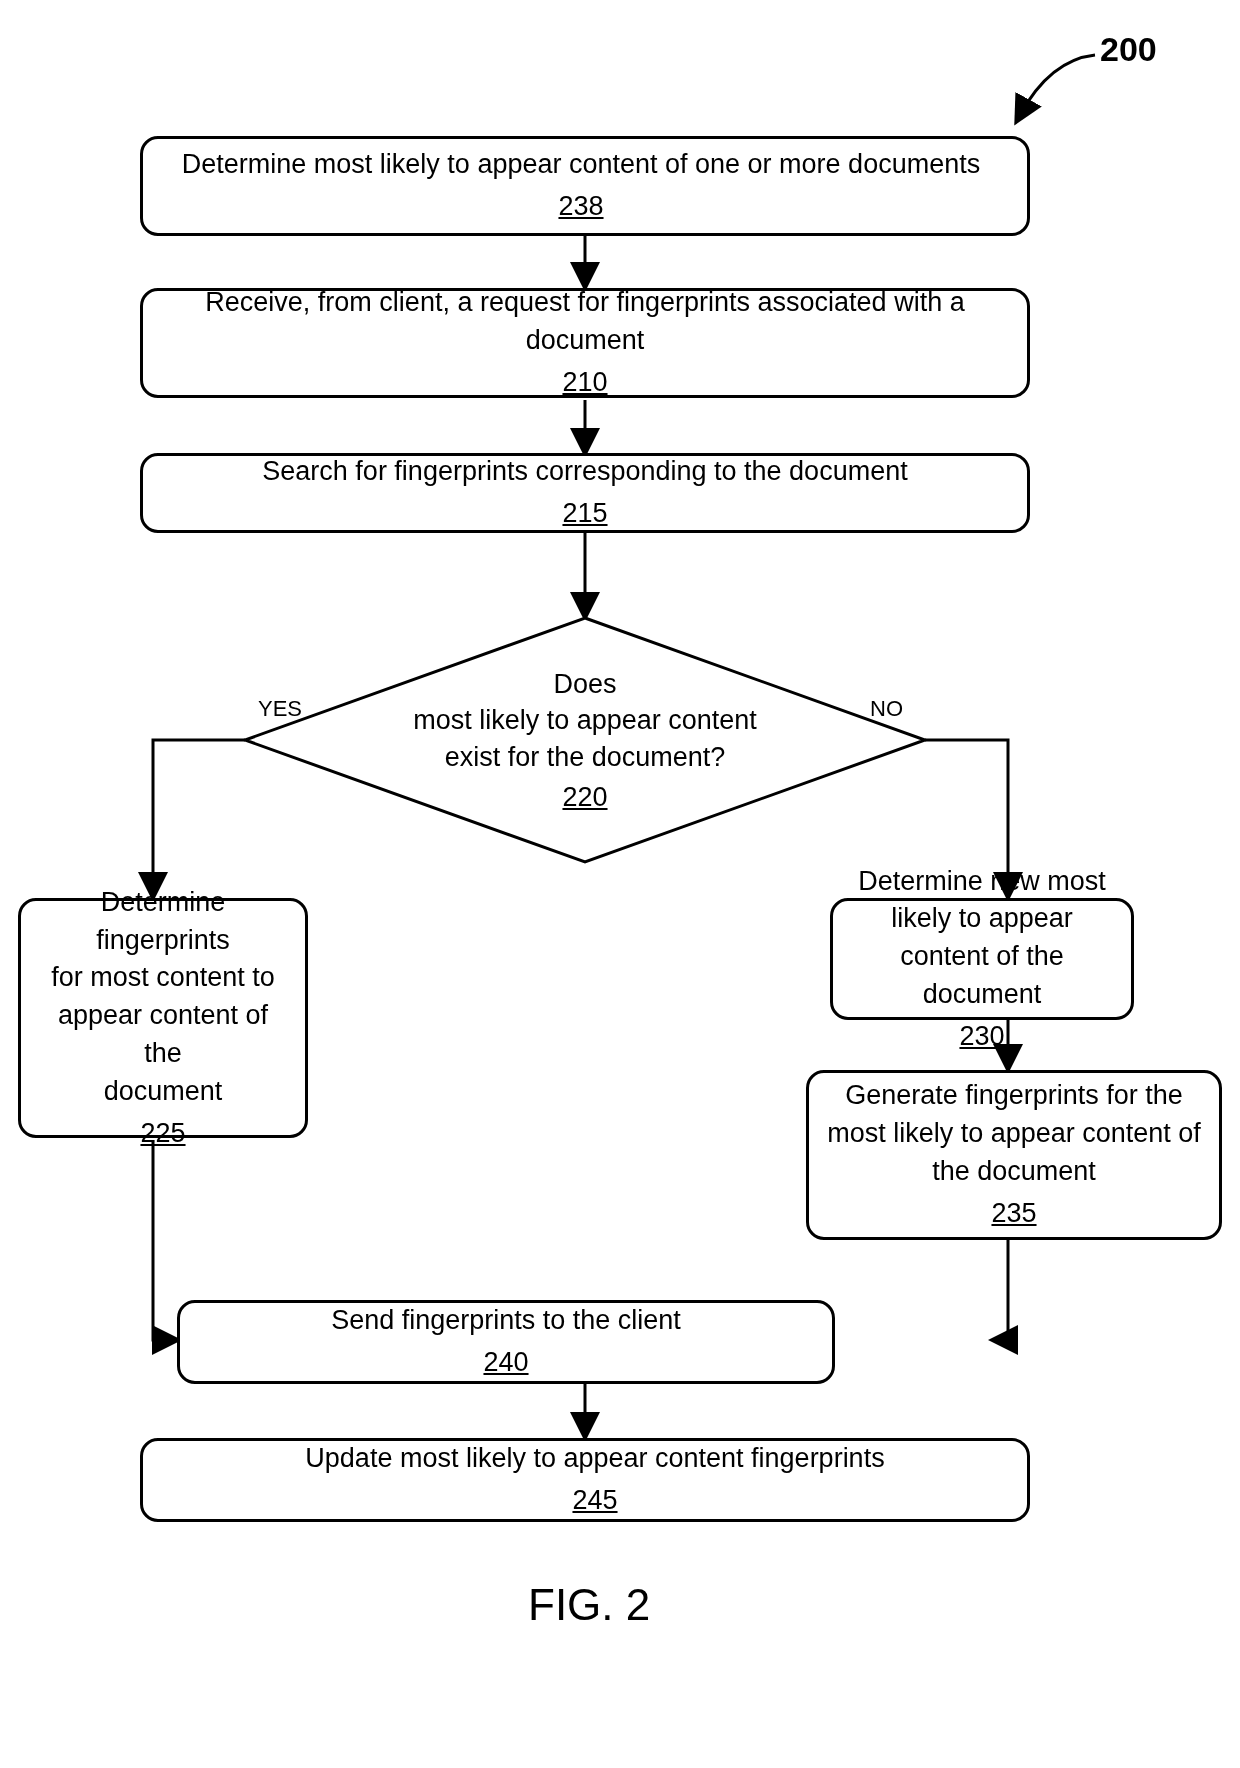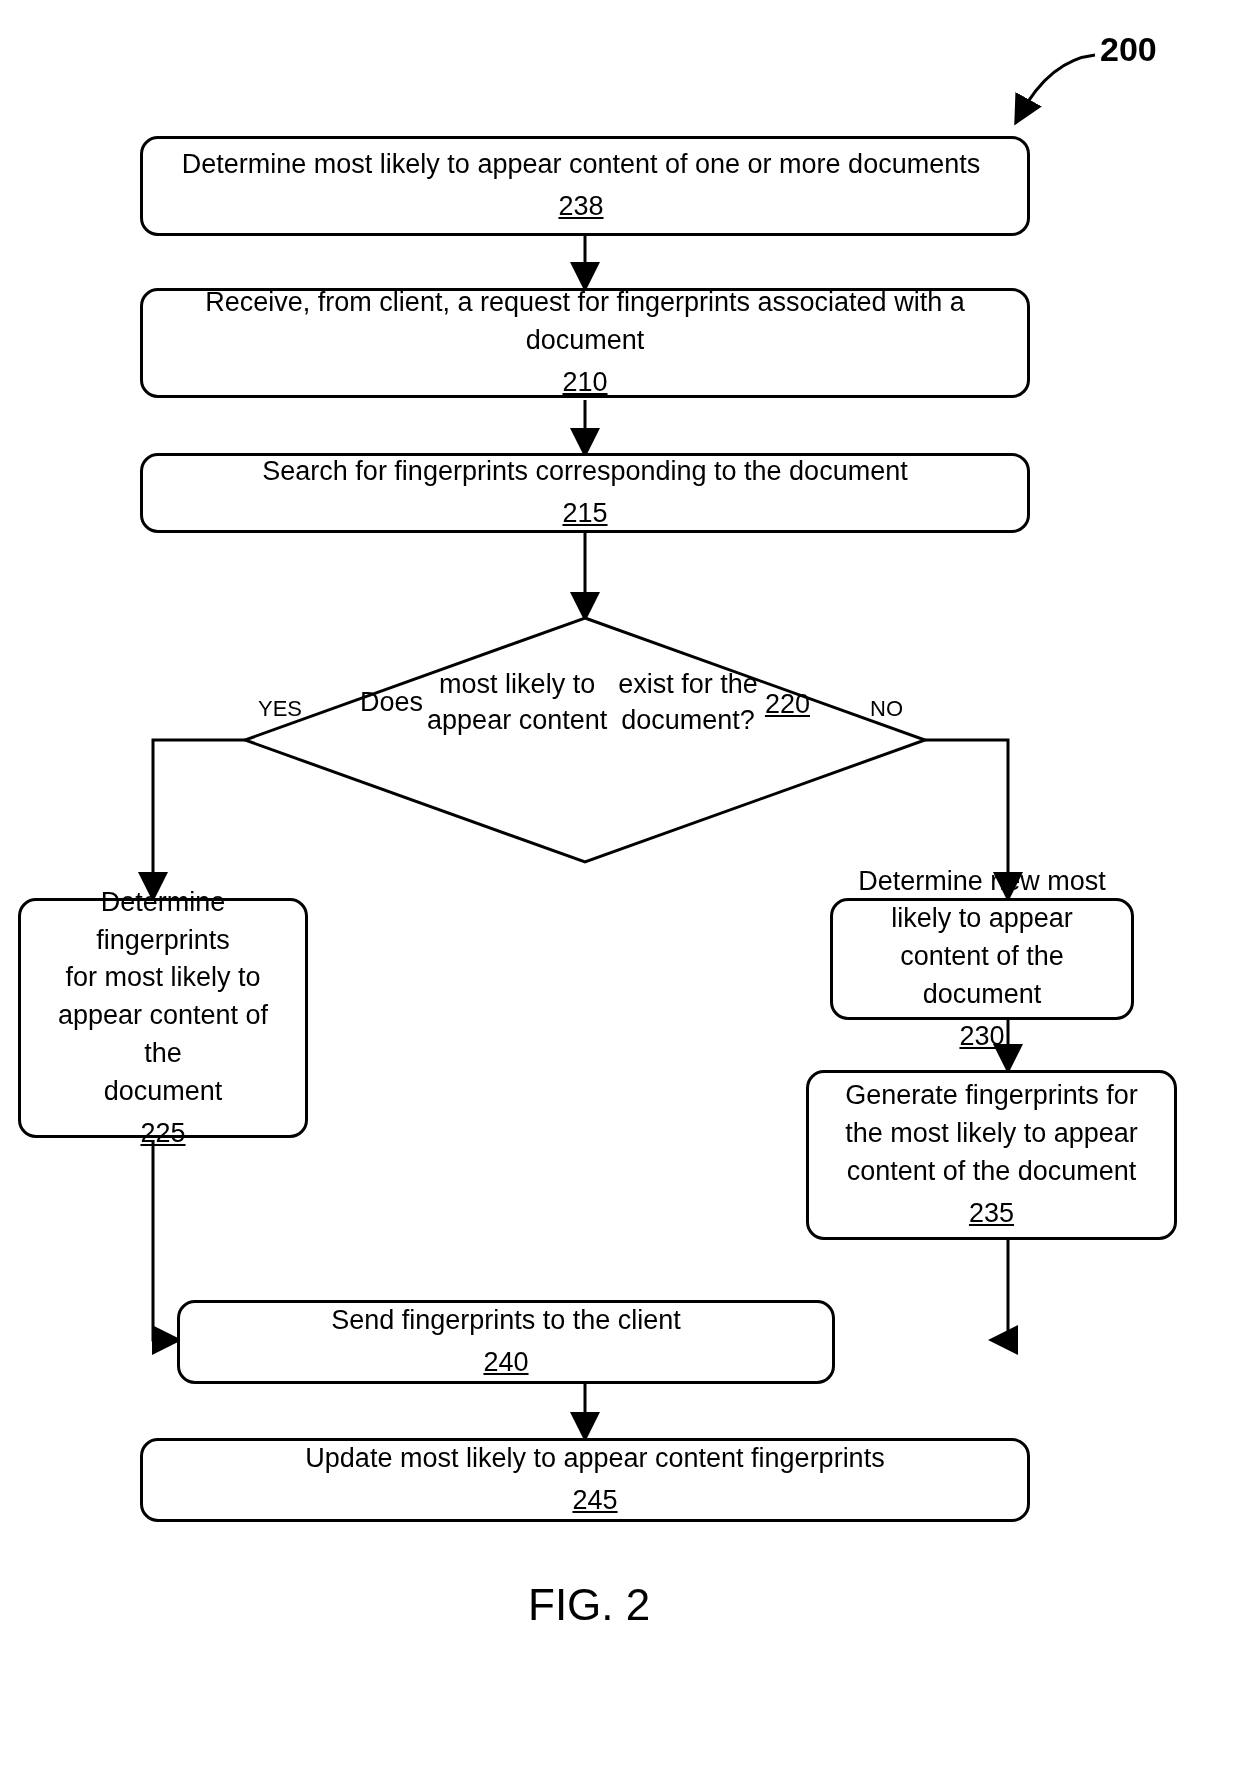--- a/index.html
+++ b/index.html
@@ -28,21 +28,21 @@
       padding: 10px 16px;
       background: white;
     }
     .ref {
       text-decoration: underline;
       margin-top: 4px;
     }
     .diamond-text {
       position: absolute;
       display: flex;
-      flex-direction: row;
+      flex-direction: column;
       justify-content: center;
       align-items: center;
       text-align: center;
       font-size: 27px;
       line-height: 1.35;
       z-index: 5;
     }
     .label {
       position: absolute;
       font-size: 22px;
@@ -116,32 +116,32 @@
   <div>most likely to appear content</div>
   <div>exist for the document?</div>
   <div class="ref">220</div>
 </div>
 
 <div class="label" style="left:258px; top:696px;">YES</div>
 <div class="label" style="left:870px; top:696px;">NO</div>
 
 <div class="box" style="left:18px; top:898px; width:290px; height:240px;">
   <div>Determine fingerprints</div>
-  <div>for most likely to</div>
+  <div>for most content to</div>
   <div>appear content of the</div>
   <div>document</div>
   <div class="ref">225</div>
 </div>
 
 <div class="box" style="left:830px; top:898px; width:304px; height:122px;">
   <div>Determine new most likely to appear content of the document</div>
   <div class="ref">230</div>
 </div>
 
-<div class="box" style="left:806px; top:1070px; width:371px; height:170px;">
+<div class="box" style="left:806px; top:1070px; width:416px; height:170px;">
   <div>Generate fingerprints for the most likely to appear content of the document</div>
   <div class="ref">235</div>
 </div>
 
 <div class="box" style="left:177px; top:1300px; width:658px; height:84px;">
   <div>Send fingerprints to the client</div>
   <div class="ref">240</div>
 </div>
 
 <div class="box" style="left:140px; top:1438px; width:890px; height:84px;padding-left:36px;">

